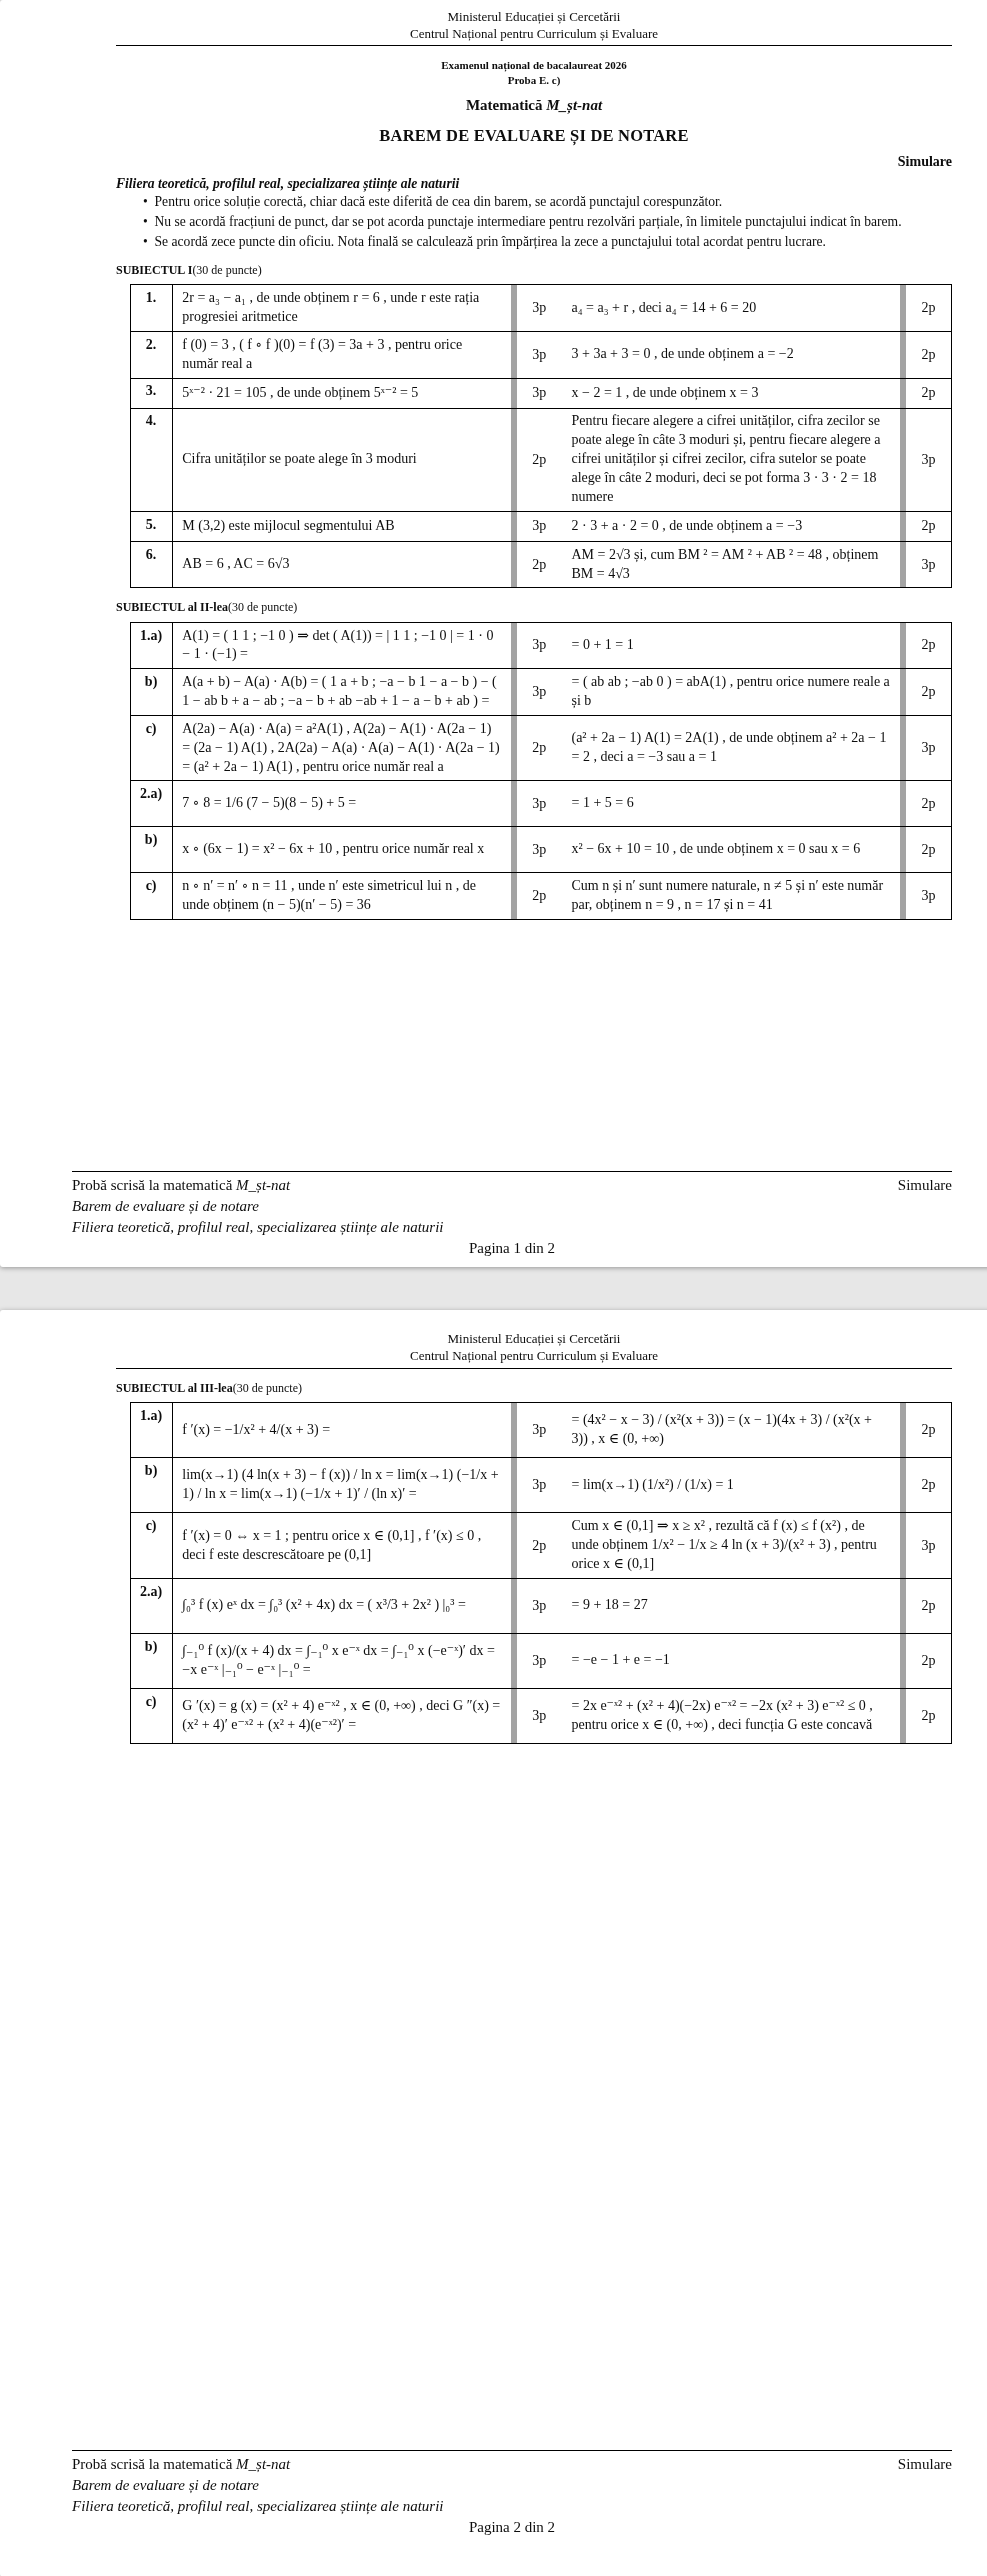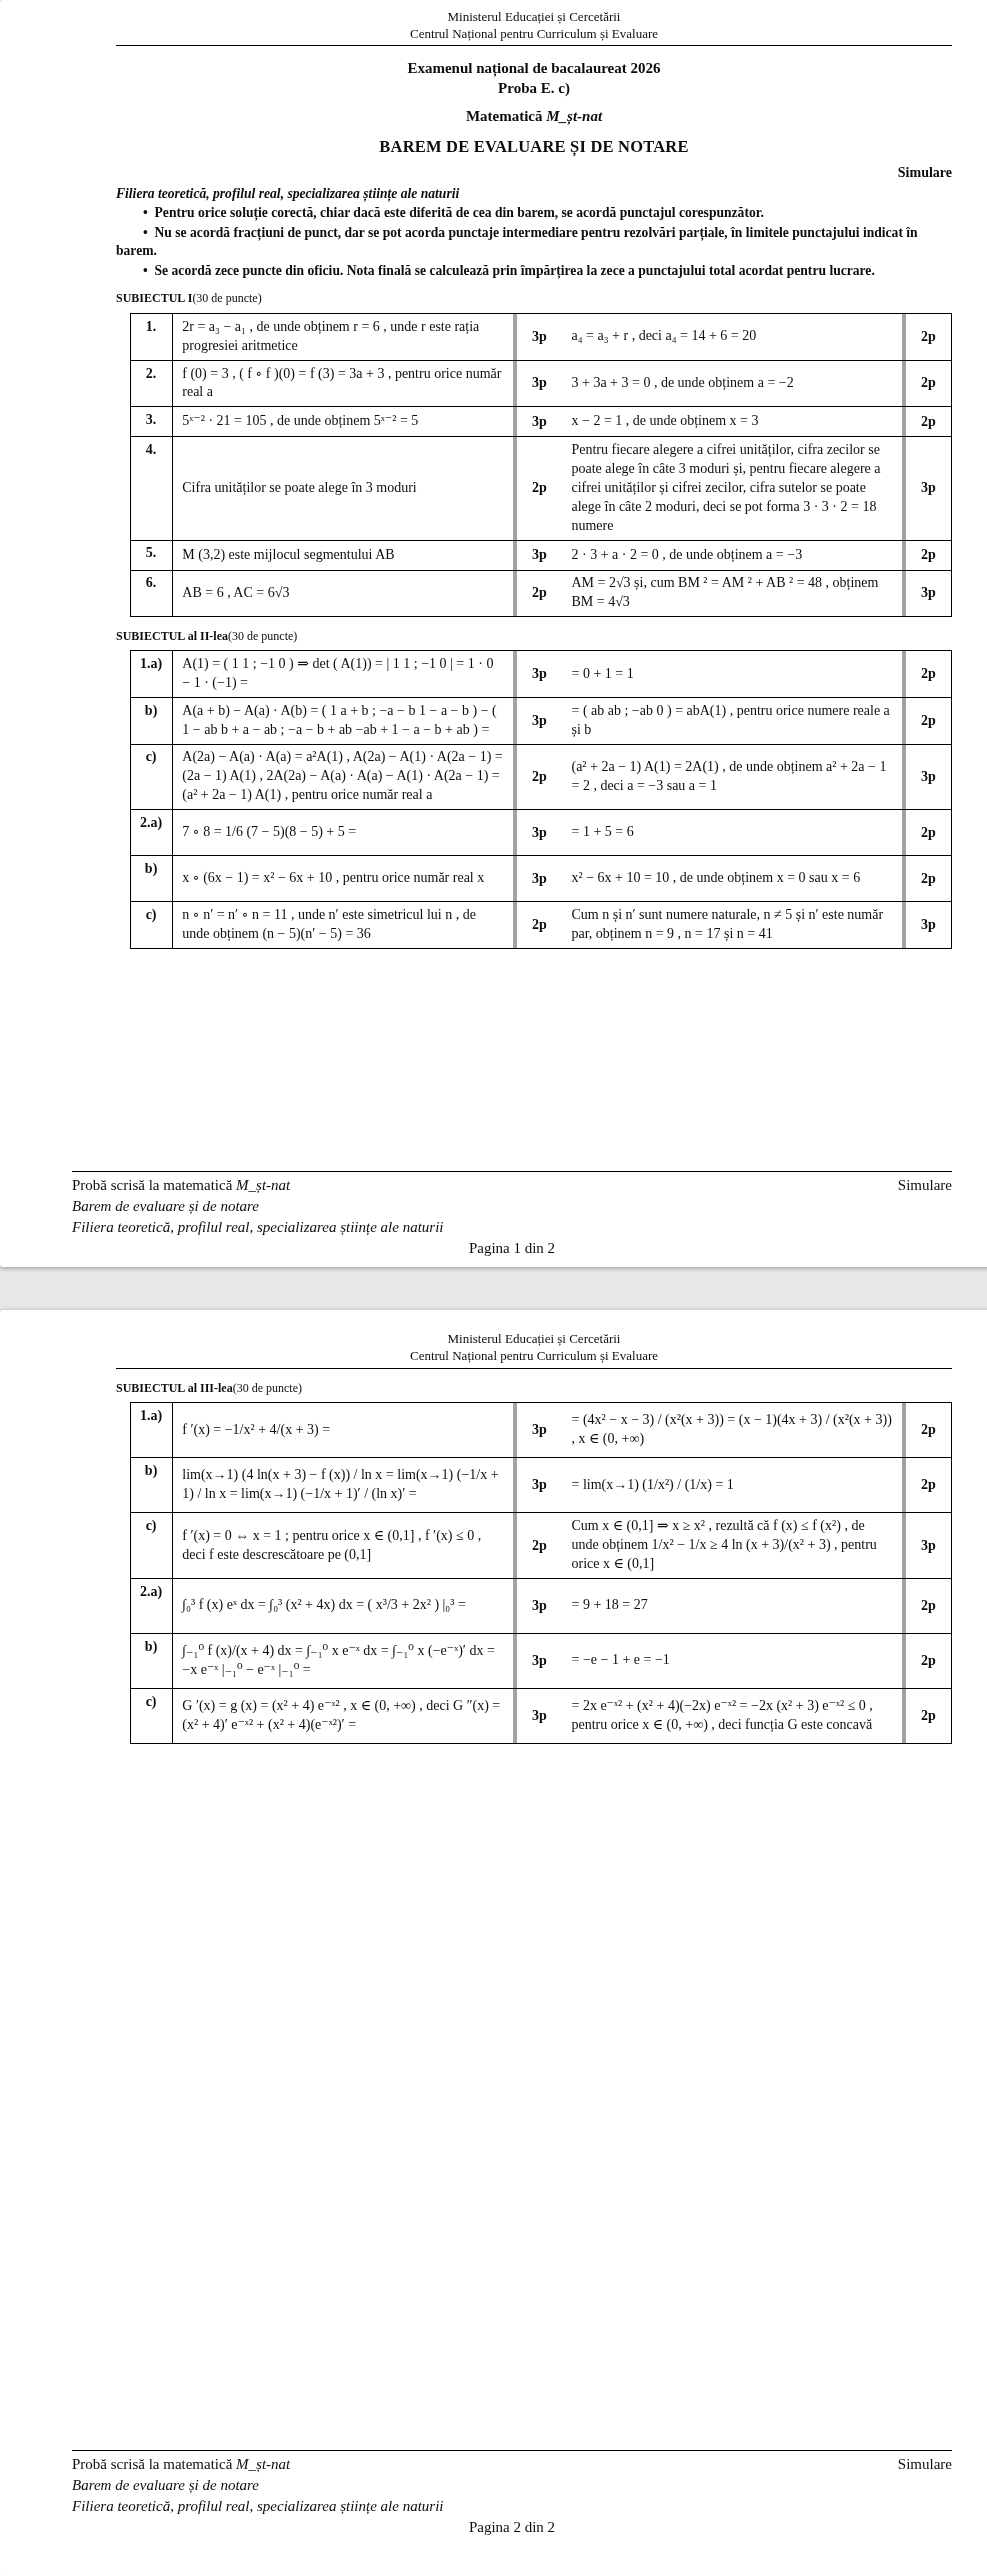--- a/index.html
+++ b/index.html
@@ -16,41 +16,41 @@
   }
   .page1{height:1267px;}
   .page-gap{height:43px;}
   .page2{height:1267px;}
   .inner{padding:8.7px 66px 0 72px;}
   .page2 .inner{padding-top:21.3px;}
 
   .org{ text-align:center;font-size:13px;line-height:1.3;}
   .org-rule{border-bottom:1.6px solid #000;margin-top:2.9px;}
 
-  .exam-title{font-weight:bold;font-size:15px;text-align:center;margin-top:11.6px;line-height:1.35;}
+  .exam-title{font-weight:bold;font-size:11px;text-align:center;margin-top:11.6px;line-height:1.35;}
   .subject-line{font-weight:bold;font-size:15px;text-align:center;margin-top:9.7px;}
   .subject-line .code{font-style:italic;}
   .barem-title{font-weight:bold;font-size:16.5px;text-align:center;margin-top:11.6px;letter-spacing:0.2px;}
   .simulare{font-weight:bold;font-size:14px;text-align:right;margin-top:7.8px;}
   .filiera{font-weight:bold;font-style:italic;font-size:13.6px;margin-top:5.8px;}
   .bullets{margin-top:1.9px;}
-  .bullet{font-weight:bold;font-size:13.6px;line-height:1.32;text-indent:27px;margin-top:1.9px;}
+  .bullet{font-weight:normal;font-size:13.6px;line-height:1.32;text-indent:27px;margin-top:1.9px;}
   .bullet::first-line{}
 
   .sec-head{display:flex;justify-content:flex-start;font-weight:bold;font-size:12px;margin:11.6px 0 6.8px;}
   .sec-head .sec-pts{font-weight:normal;}
 
   .ptable{border:1.6px solid #000;margin-left:13.6px;font-size:14px;background:#fff;}
   .prow{display:flex;align-items:stretch;}
   .prow + .prow{border-top:1px solid #000;}
   .pnum{flex:0 0 41px;border-right:1px solid #000;font-weight:bold;text-align:center;padding-top:4.8px;font-size:14px;}
   .pitems{flex:1;display:flex;flex-direction:row;}
   .pitem{display:flex;flex:1;align-items:stretch;}
   .ptxt{flex:1;padding:3.9px 9.7px;display:flex;align-items:center;line-height:1.35;}
-  .ppts{flex:0 0 45px;border-left:4px solid #a3a3a3;display:flex;align-items:center;justify-content:center;font-weight:bold;}
+  .ppts{flex:0 0 45px;border-left:6px solid #a3a3a3;display:flex;align-items:center;justify-content:center;font-weight:normal;}
   .s1 .pitem{min-height:29px;}
   .s2 .pitem{min-height:45px;}
   .s3 .pitem{min-height:54px;}
 
   .pfooter{position:absolute;left:72px;right:66px;font-size:15px;line-height:1.4;}
   .page1 .pfooter{bottom:7.8px;}
   .page2 .pfooter{bottom:39px;}
   .frule{border-top:1.5px solid #000;margin-bottom:2.9px;}
   .f1{display:flex;justify-content:space-between;}
   .f1 .code{font-style:italic;}

